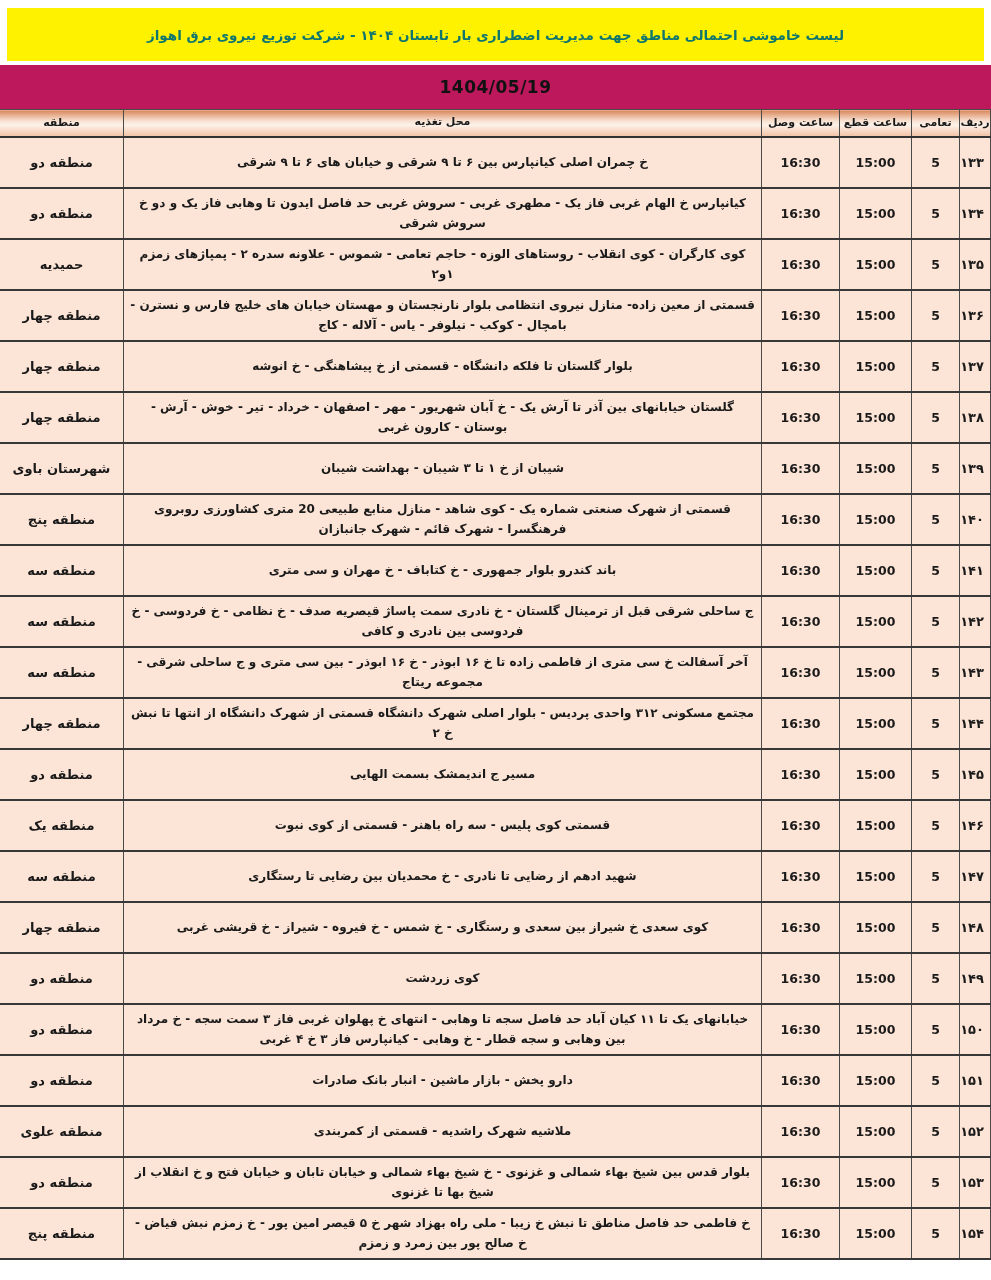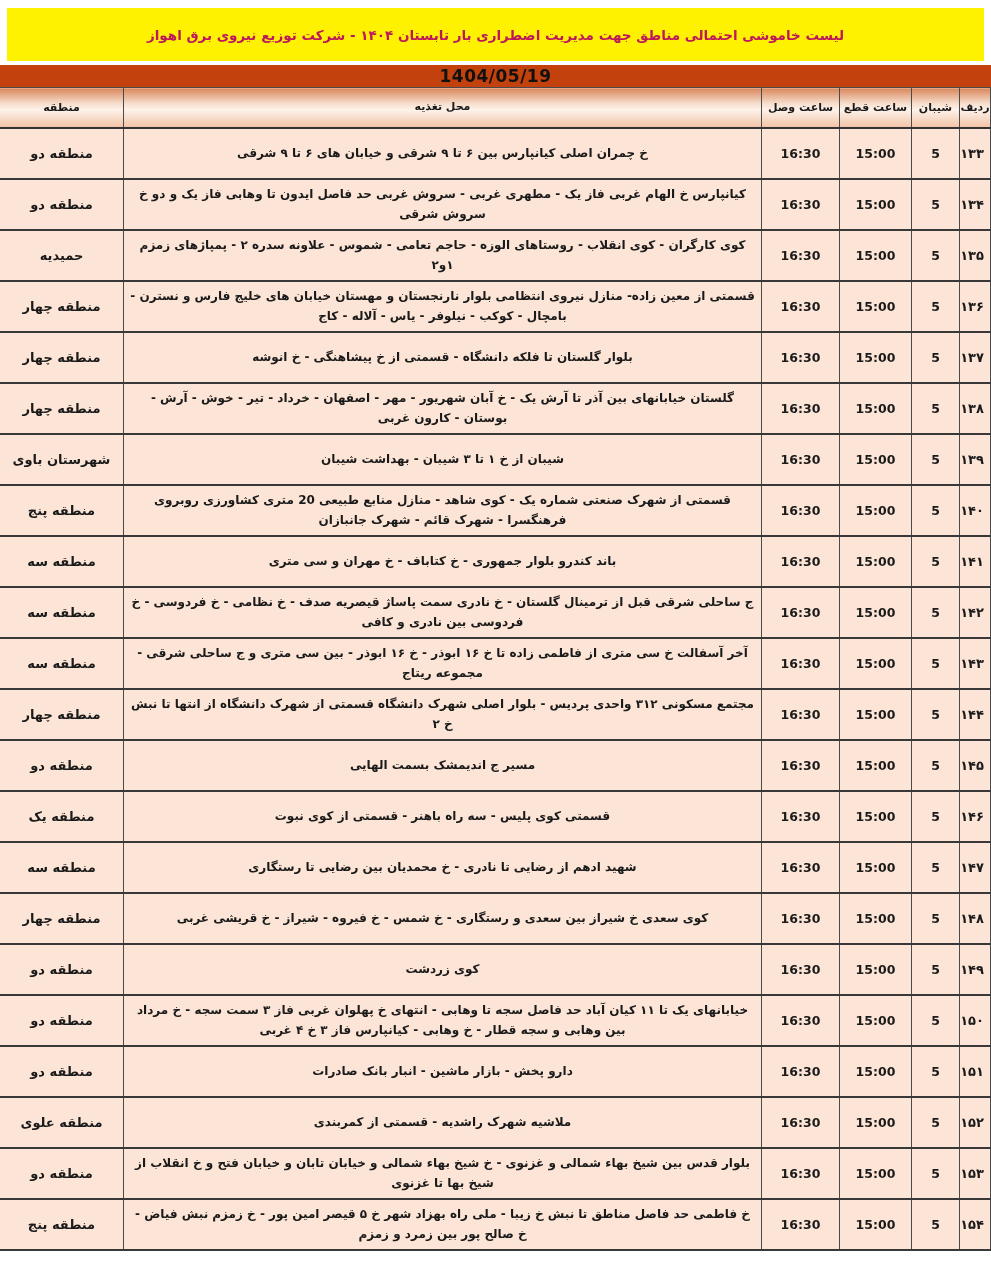--- a/index.html
+++ b/index.html
@@ -18,28 +18,28 @@
   }
   .title-band {
     background: #fff200;
     margin: 0 7px 4px 7px;
     height: 53px;
     display: flex;
     align-items: center;
     justify-content: center;
   }
   .title-band .title {
-    color: #be185d;
+    color: #0f766e;
     font-size: 13.5px;
     font-weight: bold;
     text-align: center;
   }
   .date-band {
-    background: #c2410c;
-    height: 22px;
+    background: #be185d;
+    height: 44px;
     display: flex;
     align-items: center;
     justify-content: center;
   }
   .date-band .date {
     color: #111111;
     font-size: 17px;
     font-weight: bold;
     letter-spacing: 0.5px;
     direction: ltr;
@@ -50,21 +50,21 @@
     table-layout: fixed;
   }
   table.outage th, table.outage td {
     border: 1px solid #4a4a4a;
     color: #1a1a1a;
     text-align: center;
     vertical-align: middle;
     overflow: hidden;
   }
   table.outage thead th {
-    height: 40px;
+    height: 27px;
     font-size: 11px;
     font-weight: bold;
     background: linear-gradient(180deg, #d9875c 0%, #f6ddcc 38%, #fdf2ea 55%, #f2c3a4 100%);
     border-bottom: 2px solid #333333;
   }
   table.outage tbody td {
     background: #fce4d6;
     height: 51px;
     font-weight: bold;
     border-bottom: 2px solid #383838;
@@ -88,21 +88,21 @@
   </div>
 
   <div class="date-band">
     <div class="date">1404/05/19</div>
   </div>
 
   <table class="outage">
     <thead>
       <tr>
         <th class="col-row">ردیف</th>
-        <th class="col-block">شیبان</th>
+        <th class="col-block">تعامی</th>
         <th class="col-cut">ساعت قطع</th>
         <th class="col-reconnect">ساعت وصل</th>
         <th class="col-location">محل تغذیه</th>
         <th class="col-region">منطقه</th>
       </tr>
     </thead>
     <tbody id="table-body">
         <tr>
           <td class="col-row">۱۳۳</td>
           <td class="col-block">5</td>

